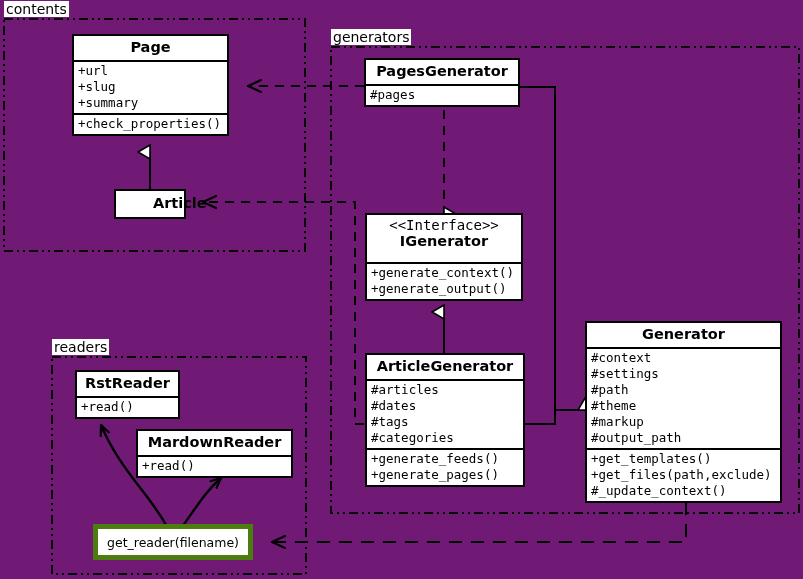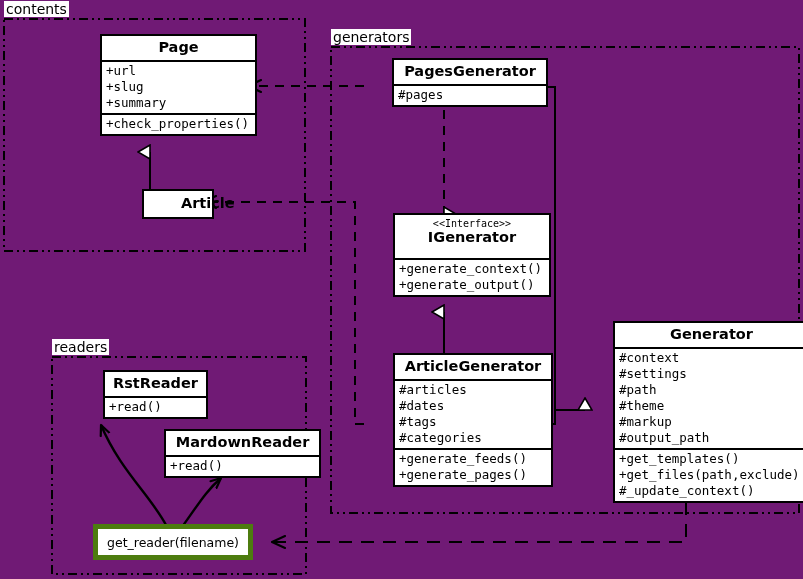--- a/index.html
+++ b/index.html
@@ -24,35 +24,34 @@
     width: 803px;
     height: 579px;
   }
   
   .uml-class {
     position: absolute;
     box-sizing: border-box;
     border: 2px solid #000000;
     background: #ffffff;
     z-index: 5;
-    margin-left: 28px;
   }
   .uml-name {
     text-align: center;
     font-weight: bold;
     font-size: 14.5px;
     font-family: "DejaVu Sans", sans-serif;
     padding: 3px 4px 4px 4px;
     line-height: 1.15;
     white-space: nowrap;
   }
   .uml-stereotype {
     text-align: center;
     font-weight: normal;
-    font-size: 10px;
+    font-size: 14px;
     font-family: "DejaVu Sans Mono", monospace;
     padding: 3px 4px 0 4px;
     line-height: 1.1;
   }
   .uml-compartment {
     border-top: 2px solid #000000;
     padding: 1px 0 2px 0;
   }
   .uml-compartment .row {
     font-family: "DejaVu Sans Mono", monospace;

